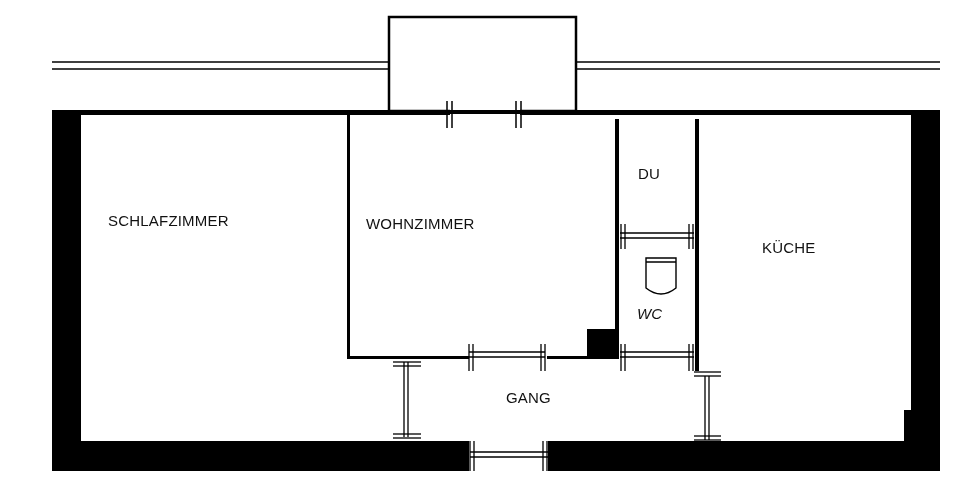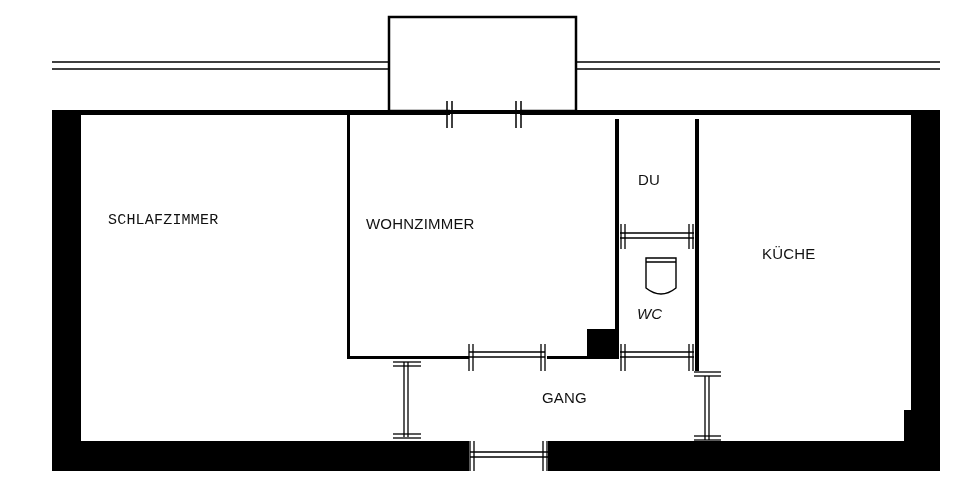--- a/index.html
+++ b/index.html
@@ -107,18 +107,18 @@
   <g stroke="#000" stroke-width="1.3" fill="none">
     <line x1="470" y1="452" x2="548" y2="452"></line>
     <line x1="470" y1="457" x2="548" y2="457"></line>
     <line x1="470" y1="441" x2="470" y2="471"></line>
     <line x1="474" y1="441" x2="474" y2="471"></line>
     <line x1="543" y1="441" x2="543" y2="471"></line>
     <line x1="547" y1="441" x2="547" y2="471"></line>
   </g>
 </svg>
 
-<div class="room-label" style="left:108px; top:212px;font-family:Liberation Mono, monospace;">SCHLAFZIMMER</div>
+<div class="room-label" style="left:108px; top:212px;">SCHLAFZIMMER</div>
 <div class="room-label" style="left:366px; top:215px;">WOHNZIMMER</div>
-<div class="room-label" style="left:638px; top:171px;">DU</div>
+<div class="room-label" style="left:638px; top:165px;">DU</div>
 <div class="room-label" style="left:637px; top:305px;font-style:italic;">WC</div>
-<div class="room-label" style="left:762px; top:245px;">KÜCHE</div>
-<div class="room-label" style="left:506px; top:389px;margin-left:36px;">GANG</div>
+<div class="room-label" style="left:762px; top:239px;">KÜCHE</div>
+<div class="room-label" style="left:506px; top:389px;">GANG</div>
 
 </body></html>

